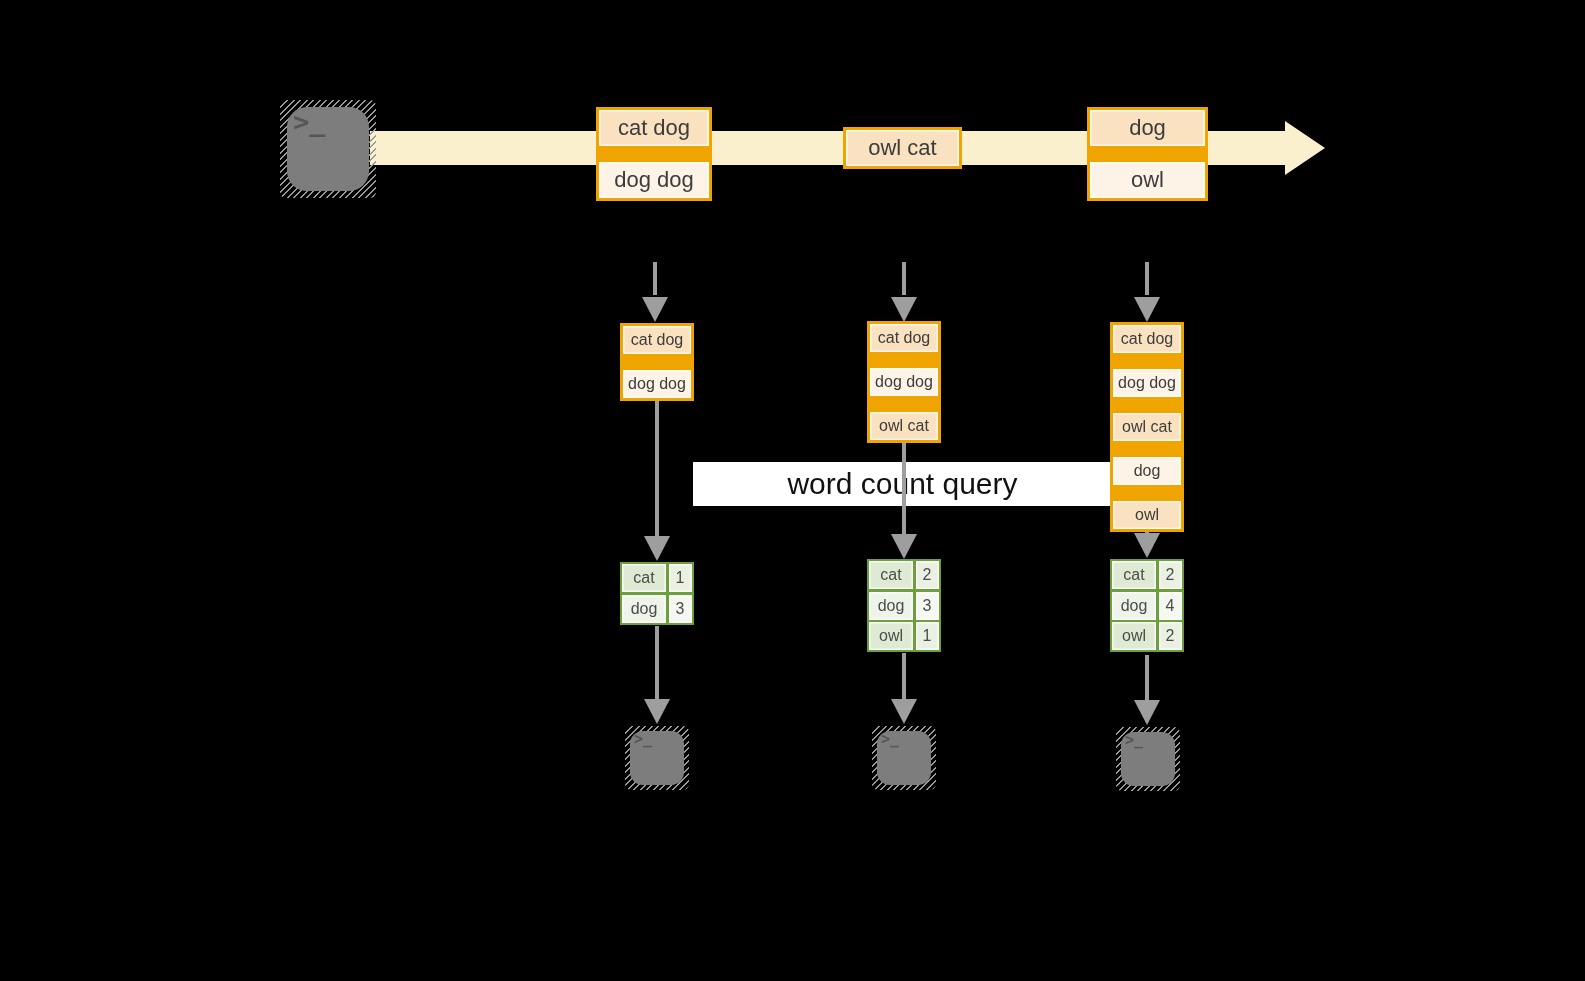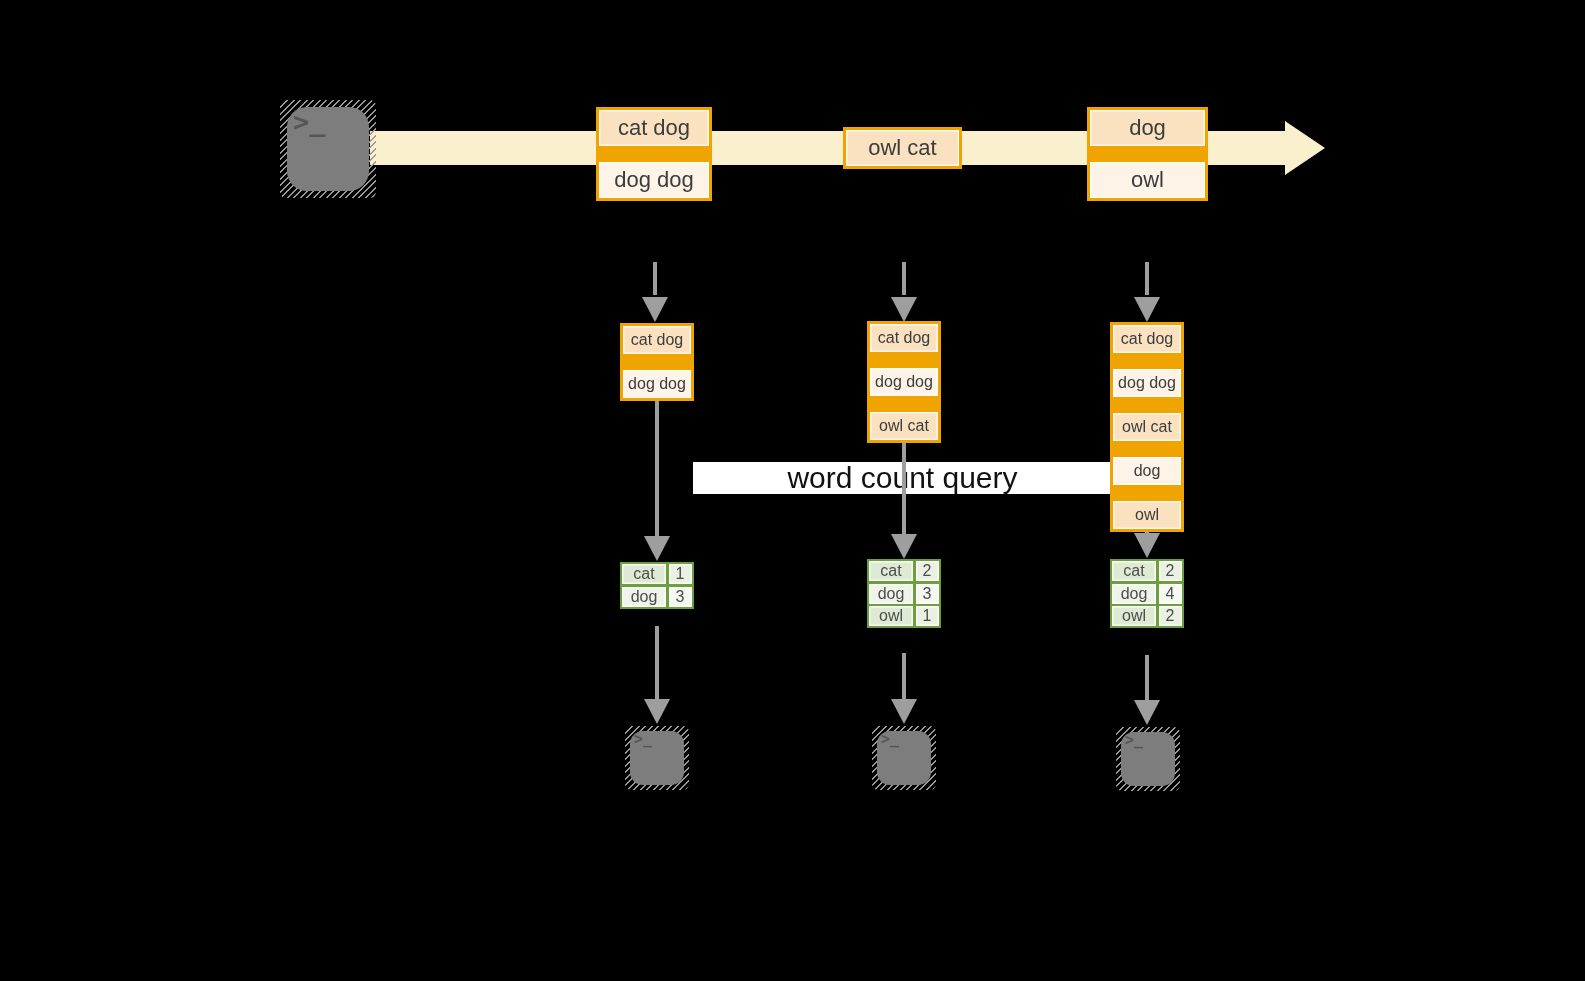--- a/index.html
+++ b/index.html
@@ -41,29 +41,29 @@
   .rlight{background:#fdf3e7;}
 
   
   .vdash{position:absolute;width:4px;height:33px;background:#9e9e9e;z-index:6;}
   .vline{position:absolute;width:4px;background:#9e9e9e;z-index:6;}
   .ahead{position:absolute;width:0;height:0;z-index:6;
         border-left:13px solid transparent;border-right:13px solid transparent;
         border-top:25px solid #9e9e9e;}
 
   
-  .qband{position:absolute;left:693px;top:462px;width:419px;height:32px;background:#fff;
+  .qband{position:absolute;left:693px;top:462px;width:419px;height:44px;background:#fff;
         z-index:5;display:flex;align-items:center;justify-content:center;
         font-size:30px;color:#111;}
 
   
   .gtable{position:absolute;border:2.5px solid #6ba03c;background:#6ba03c;z-index:7;width:69.5px;}
   .grow{display:flex;}
   .grow + .grow{margin-top:2.5px;}
-  .gcell{height:20px;display:flex;align-items:center;justify-content:center;
+  .gcell{height:28px;display:flex;align-items:center;justify-content:center;
         color:#4c4c4c;font-size:16px;
         box-shadow:inset 0 0 0 1.5px rgba(255,255,255,0.8);}
   .gword{width:44px;}
   .gval{width:23px;margin-left:2.5px;}
   .cdark{background:#dfead4;}
   .clight{background:#eff4ea;}
   .vdark{background:#eaf1e2;}
   .vlight{background:#f4f8f0;}
   .t1{left:620px;top:562px;}
   .t2{left:867px;top:559px;}

